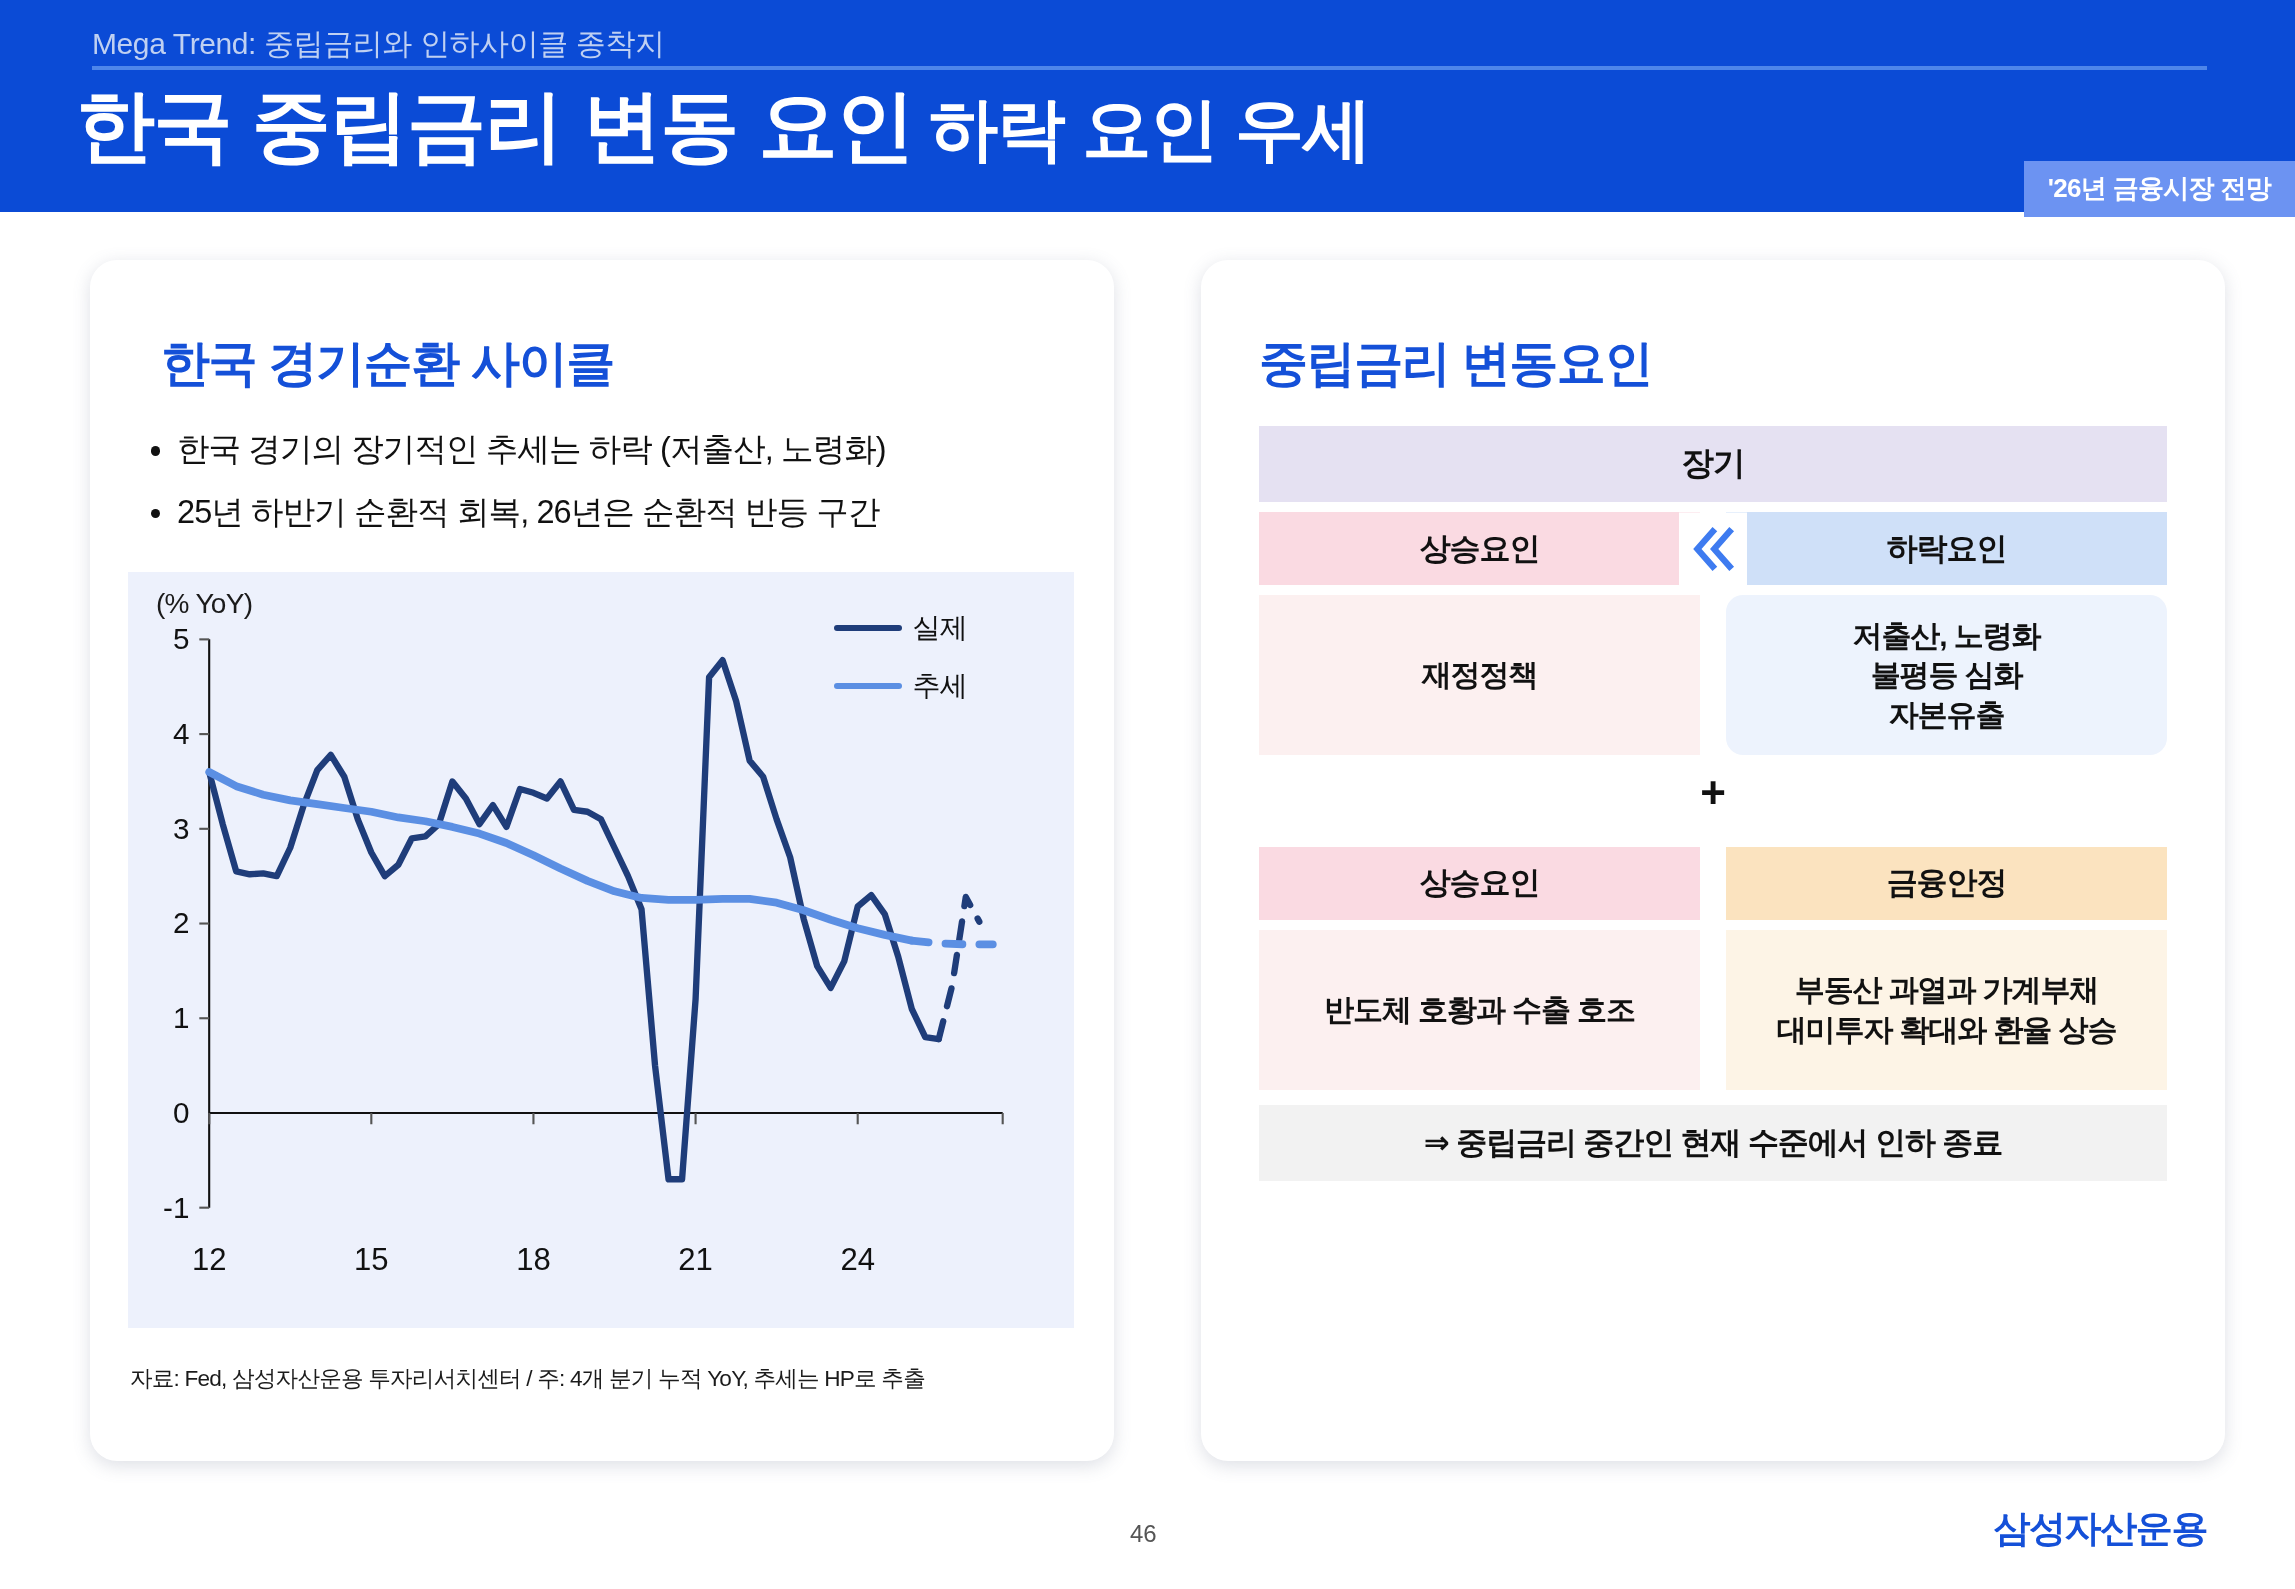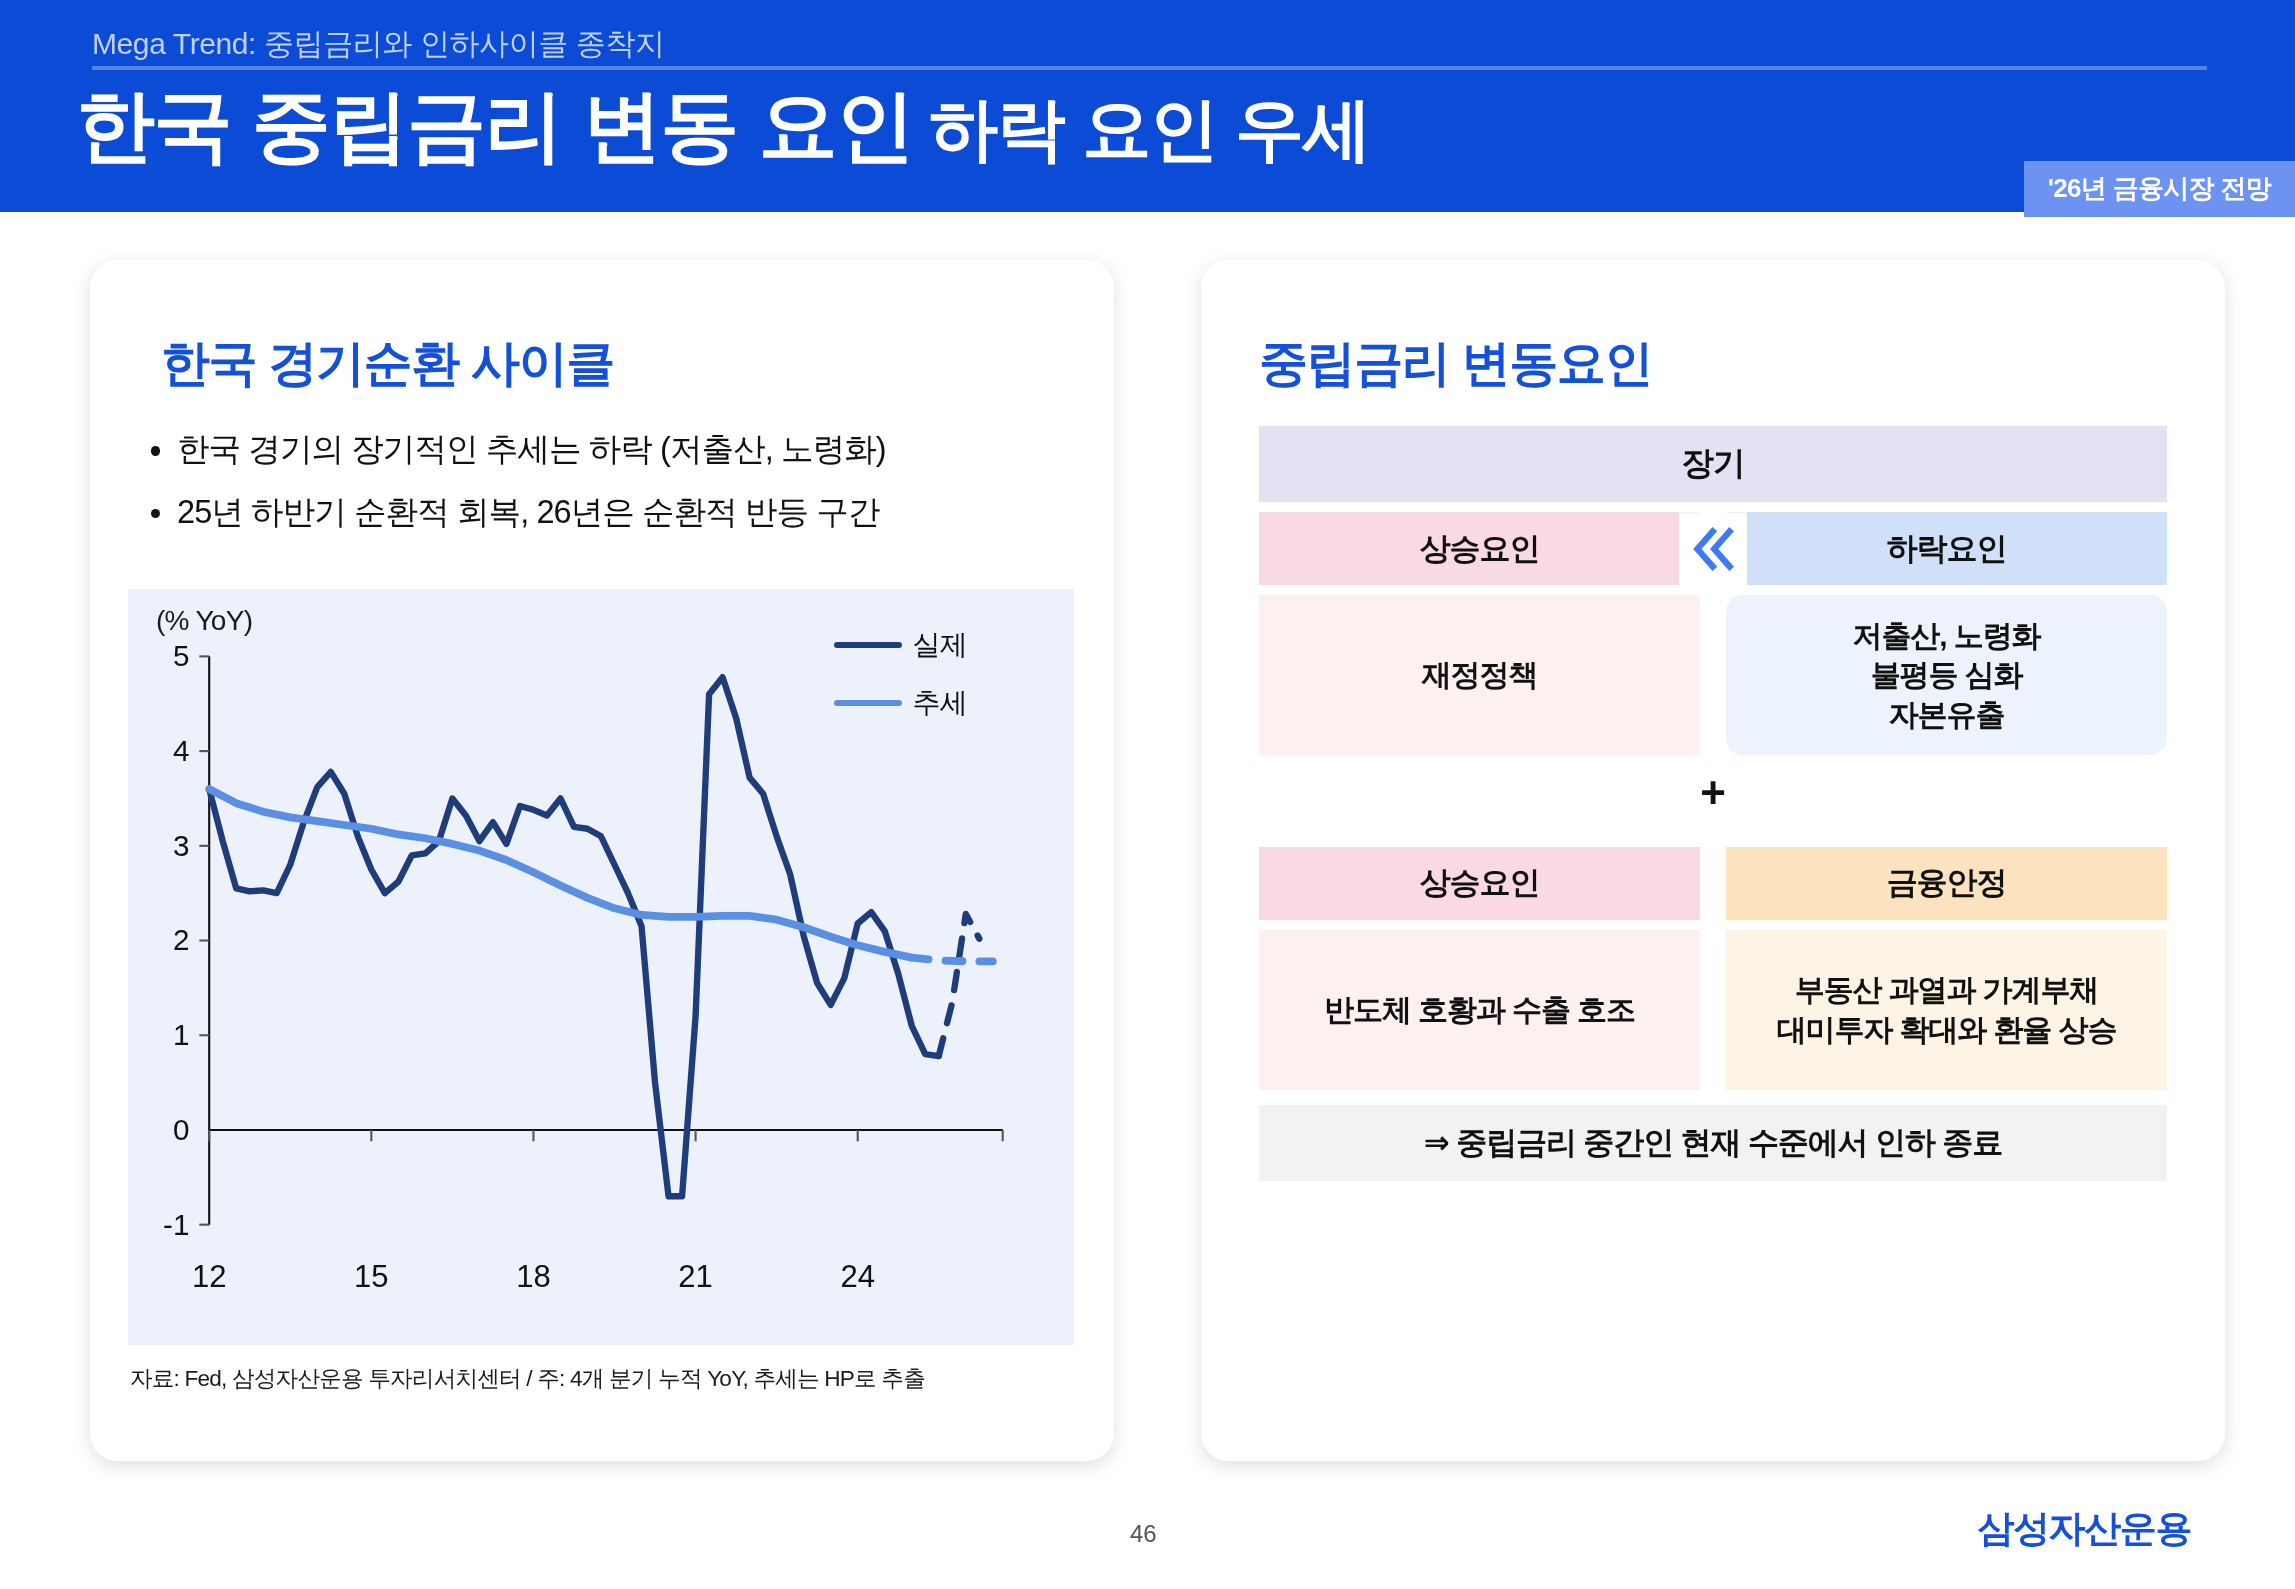--- a/index.html
+++ b/index.html
@@ -60,21 +60,21 @@
     line-height:1;margin-bottom:30px;white-space:nowrap;
     padding-left:30px;position:relative;
   }
   .bullet:before{
     content:"";position:absolute;left:4.2px;top:13.4px;
     width:9.2px;height:9.2px;border-radius:50%;background:#111;
   }
 
   
   .chartbox{
-    position:absolute;left:38px;top:329px;width:946px;height:756px;
+    position:absolute;left:38px;top:312px;width:946px;height:756px;
     background:#EDF1FC;
   }
   .chart-unit{
     position:absolute;left:28px;top:15.5px;font-size:28px;color:#1b1b1b;
     letter-spacing:-0.7px;
   }
   .legend{position:absolute;right:107px;top:37px;}
   .legend-row{display:flex;align-items:center;margin-bottom:20px;}
   .legend-line{width:68px;height:6.4px;border-radius:3.5px;margin-right:10px;}
   .legend-label{font-size:28px;color:#111;letter-spacing:-0.7px;}
@@ -121,21 +121,21 @@
     width:100%;height:76px;display:flex;align-items:center;justify-content:center;
     background:#F2F2F2;font-size:31px;font-weight:bold;color:#111;letter-spacing:-1.1px;
   }
 
   
   .pagenum{
     position:absolute;left:1130px;top:1520px;
     font-size:24px;color:#555;
   }
   .logo{
-    position:absolute;right:104px;top:1504px;
+    position:absolute;right:88px;top:1504px;
     font-size:37px;font-weight:bold;color:#1450D8;letter-spacing:-1.4px;
   }
 </style>
 </head>
 <body>
 
 <div class="header">
   <div class="eyebrow">Mega Trend: 중립금리와 인하사이클 종착지</div>
   <div class="eyebrow-rule"></div>
   <div class="maintitle">

